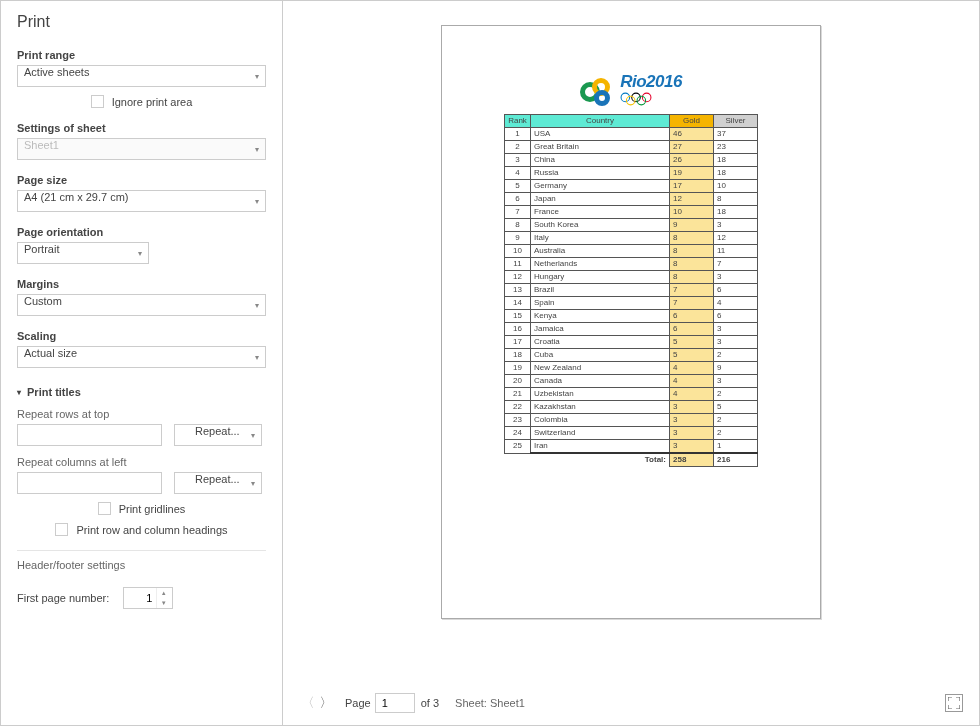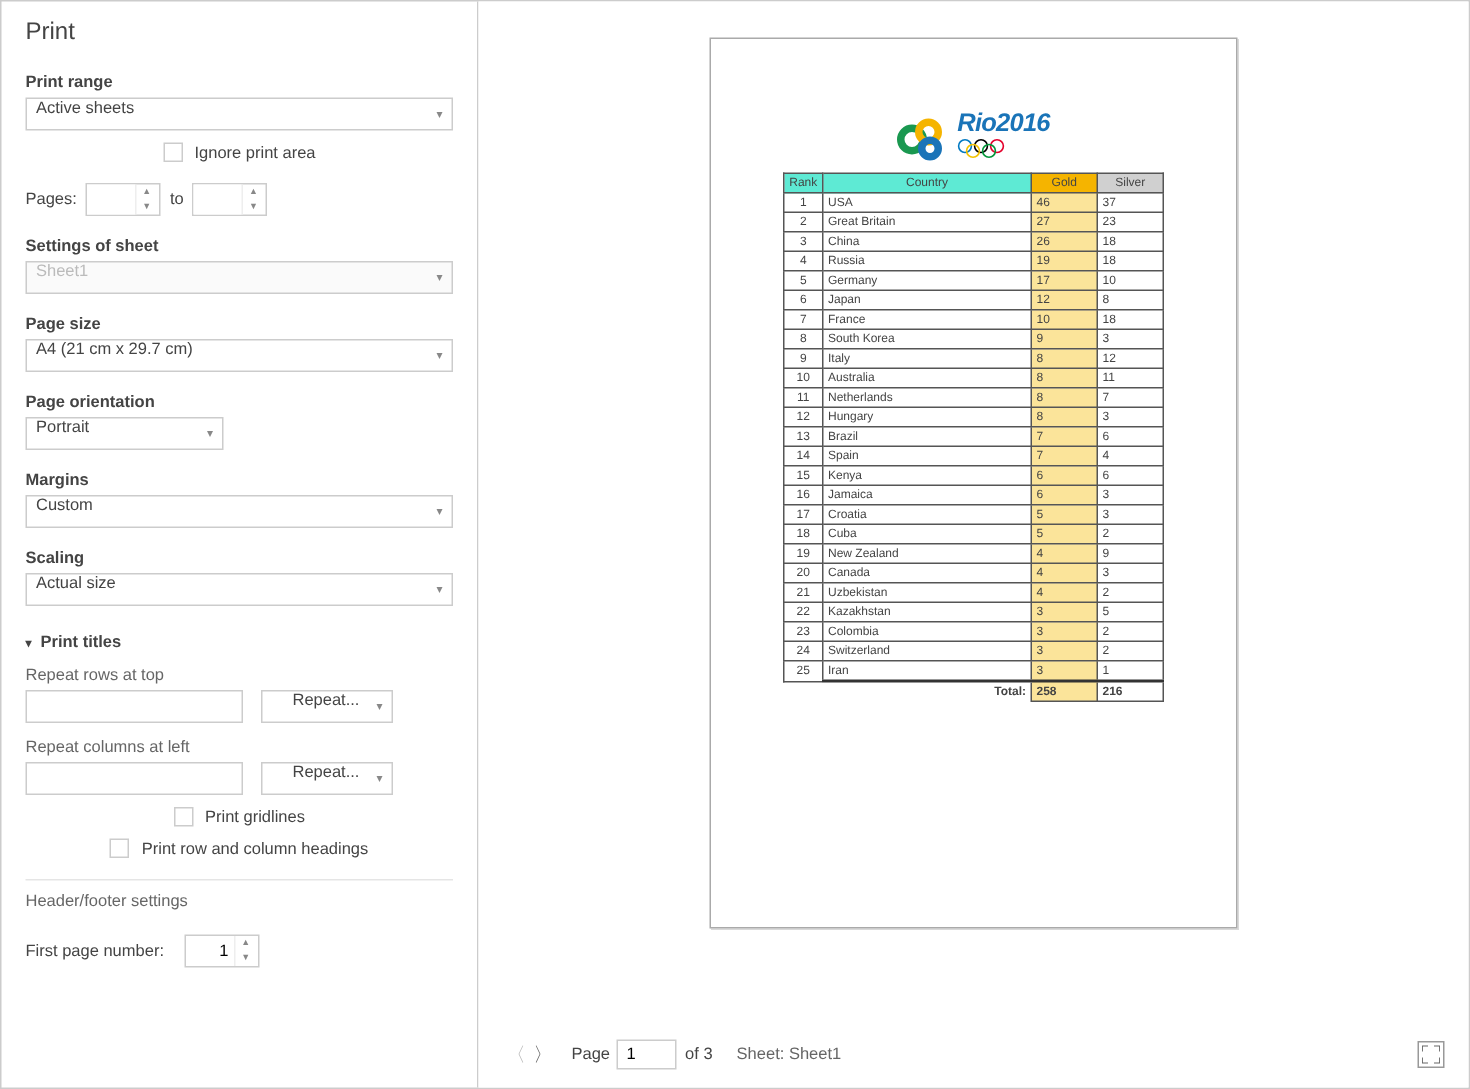--- a/index.html
+++ b/index.html
@@ -1,18 +1,18 @@
 <!DOCTYPE html>
 <html><head>
 <meta charset="utf-8">
 <style>
 * { box-sizing: border-box; margin: 0; padding: 0; }
 body { font-family: Arial, Helvetica, sans-serif; font-size: 11px; color: #444; background: #fff; width: 980px; height: 726px; overflow: hidden; }
 .main-layout { display: flex; width: 980px; height: 726px; border: 1px solid #ccc; }
-.sidebar { width: 318px; height: 100%; padding: 12px 16px; border-right: 1px solid #ccc; overflow-y: auto; }
+.sidebar { width: 282px; height: 100%; padding: 12px 16px; border-right: 1px solid #ccc; overflow-y: auto; }
 .preview-area { flex: 1; display: flex; flex-direction: column; background: #fff; }
 .preview-stage { flex: 1; display: flex; align-items: flex-start; justify-content: center; padding: 24px 0; }
 .preview-footer { height: 44px; display: flex; align-items: center; padding: 0 16px; }
 
 h1.title { font-size: 16px; font-weight: normal; color: #444; margin-bottom: 18px; }
 .section-label { font-size: 11px; font-weight: bold; color: #444; margin-top: 14px; margin-bottom: 4px; }
 .sub-label { font-size: 11px; color: #666; margin-top: 10px; margin-bottom: 4px; }
 
 .select { width: 100%; height: 22px; border: 1px solid #ccc; background: #fff; font-size: 11px; color: #444; padding: 0 20px 0 6px; position: relative; cursor: pointer; }
 .select.disabled { color: #bbb; background: #fafafa; }
@@ -34,21 +34,21 @@
 .collapsible-header .tri { margin-right: 6px; font-size: 8px; }
 
 .row-inline { display: flex; align-items: center; gap: 12px; margin-top: 4px; }
 .text-input { width: 145px; height: 22px; border: 1px solid #ccc; font-size: 11px; padding: 0 6px; }
 .repeat-btn { width: 88px; height: 22px; border: 1px solid #ccc; background: #fff; font-size: 11px; color: #444; position: relative; text-align: left; padding: 0 18px 0 20px; cursor: pointer; }
 .repeat-btn .caret { position: absolute; right: 6px; top: 50%; transform: translateY(-50%); font-size: 8px; color: #888; }
 
 .hr-sep { border: none; border-top: 1px solid #e5e5e5; margin: 14px 0 8px; }
 
 
-.page-shadow { width: 352px; height: 594px; background: #fff; border: 1px solid #aaa; box-shadow: 1px 1px 0 rgba(0,0,0,0.15); display: flex; align-items: flex-start; justify-content: center; padding-top: 46px; }
+.page-shadow { width: 380px; height: 594px; background: #fff; border: 1px solid #aaa; box-shadow: 1px 1px 0 rgba(0,0,0,0.15); display: flex; align-items: flex-start; justify-content: center; padding-top: 46px; }
 .content-box { width: 254px; }
 .logo-row { display: flex; align-items: flex-end; justify-content: center; margin-bottom: 6px; gap: 6px; }
 .logo-text { font-size: 17px; font-style: italic; color: #1a74b8; font-weight: bold; letter-spacing: -0.5px; }
 .rings { display: inline-block; width: 32px; height: 14px; }
 
 table.medal { width: 100%; border-collapse: collapse; font-size: 8px; }
 table.medal th, table.medal td { border: 1px solid #555; padding: 1px 3px; height: 10px; line-height: 10px; }
 table.medal th { background: #5eead4; font-weight: normal; text-align: center; }
 table.medal th.gold { background: #f5b400; }
 table.medal th.silver { background: #d0d0d0; }
@@ -88,38 +88,20 @@
     <div class="select">
       <span>Active sheets</span>
       <span class="caret">▾</span>
     </div>
 
     <div class="checkbox-row">
       <div class="checkbox"></div>
       <span class="checkbox-label">Ignore print area</span>
     </div>
 
-    <div class="pages-row">
-      <span>Pages:</span>
-      <div class="num-input-wrap">
-        <input type="text" value="" style="">
-        <div class="spinner">
-            <span>▲</span>
-            <span>▼</span>
-          </div>
-      </div>
-      <span>to</span>
-      <div class="num-input-wrap">
-        <input type="text" value="" style="">
-        <div class="spinner">
-            <span>▲</span>
-            <span>▼</span>
-          </div>
-      </div>
-    </div>
 
     <div class="section-label">Settings of sheet</div>
     <div class="select disabled">
       <span>Sheet1</span>
       <span class="caret">▾</span>
     </div>
 
     <div class="section-label">Page size</div>
     <div class="select">
       <span>A4 (21 cm x 29.7 cm)</span>

